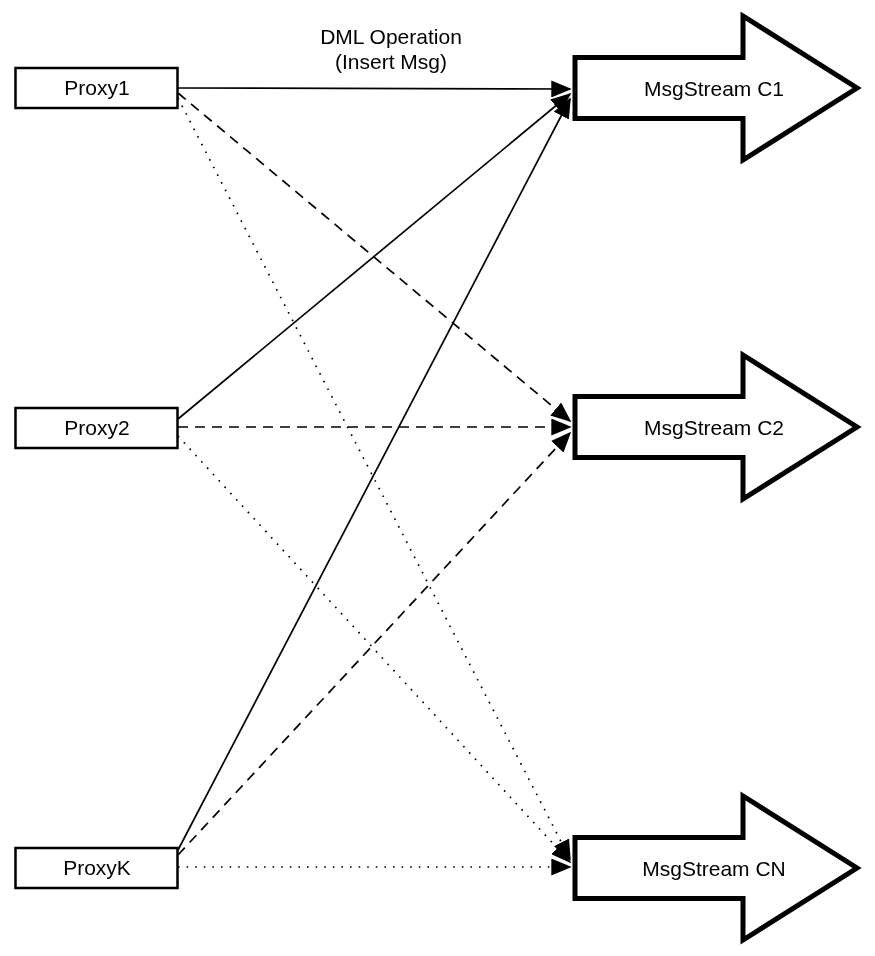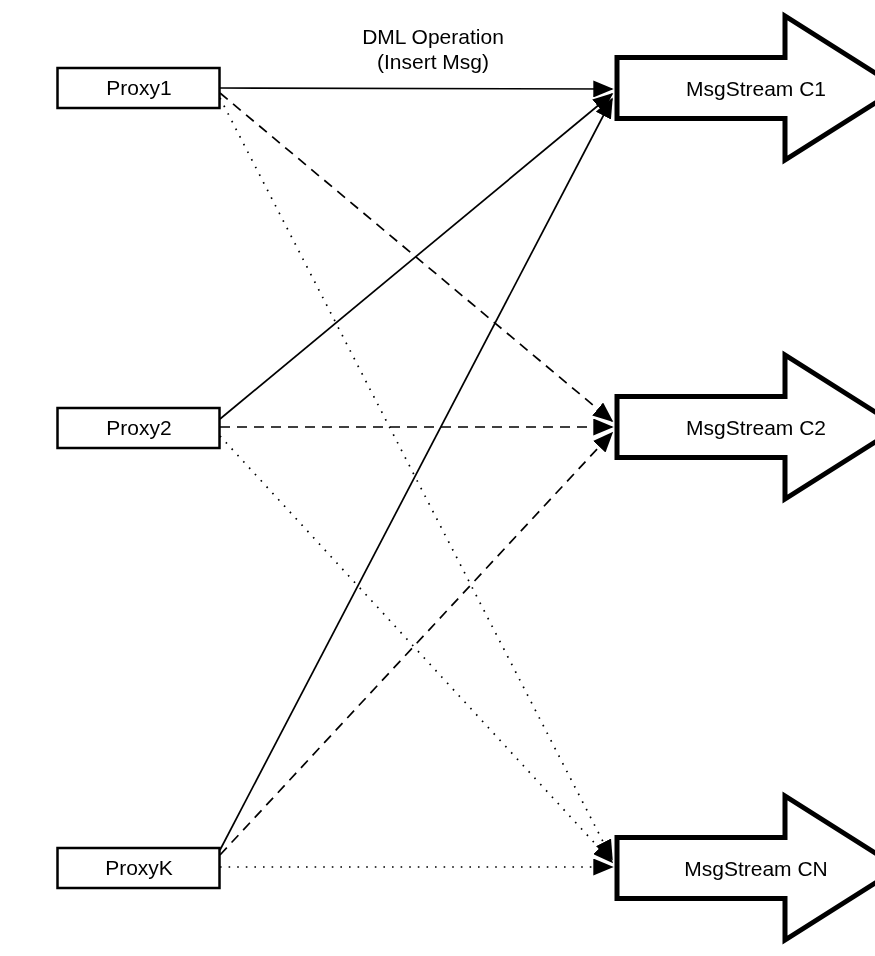--- a/index.html
+++ b/index.html
@@ -6,21 +6,20 @@
     margin: 0;
     padding: 0;
     background: #ffffff;
   }
   .canvas {
     position: relative;
     width: 760px;
     height: 956px;
     background: #ffffff;
     font-family: "Liberation Sans", "DejaVu Sans", sans-serif;
-    padding-left: 42px;
   }
   svg { display: block; }
   .shape {
     fill: #ffffff;
     stroke: #000000;
   }
   .proxy-box { stroke-width: 2.5px; }
   .stream-arrow { stroke-width: 5px; stroke-linejoin: miter; }
   .edge {
     stroke: #000000;

